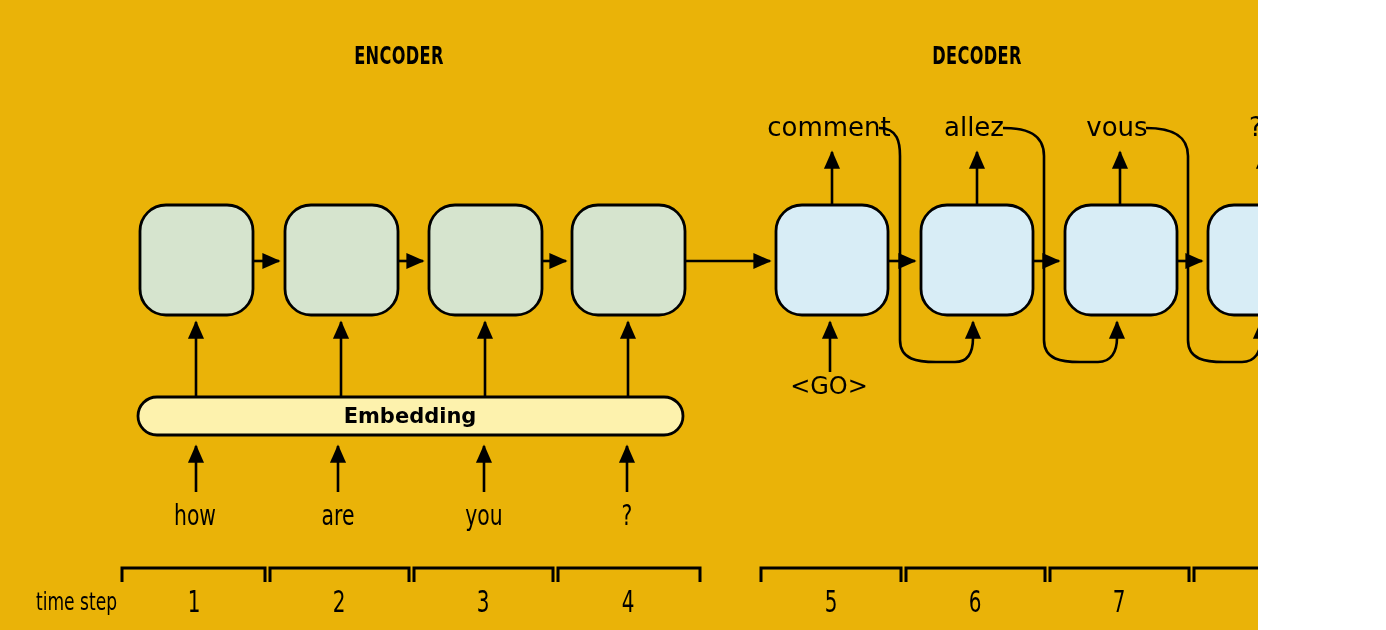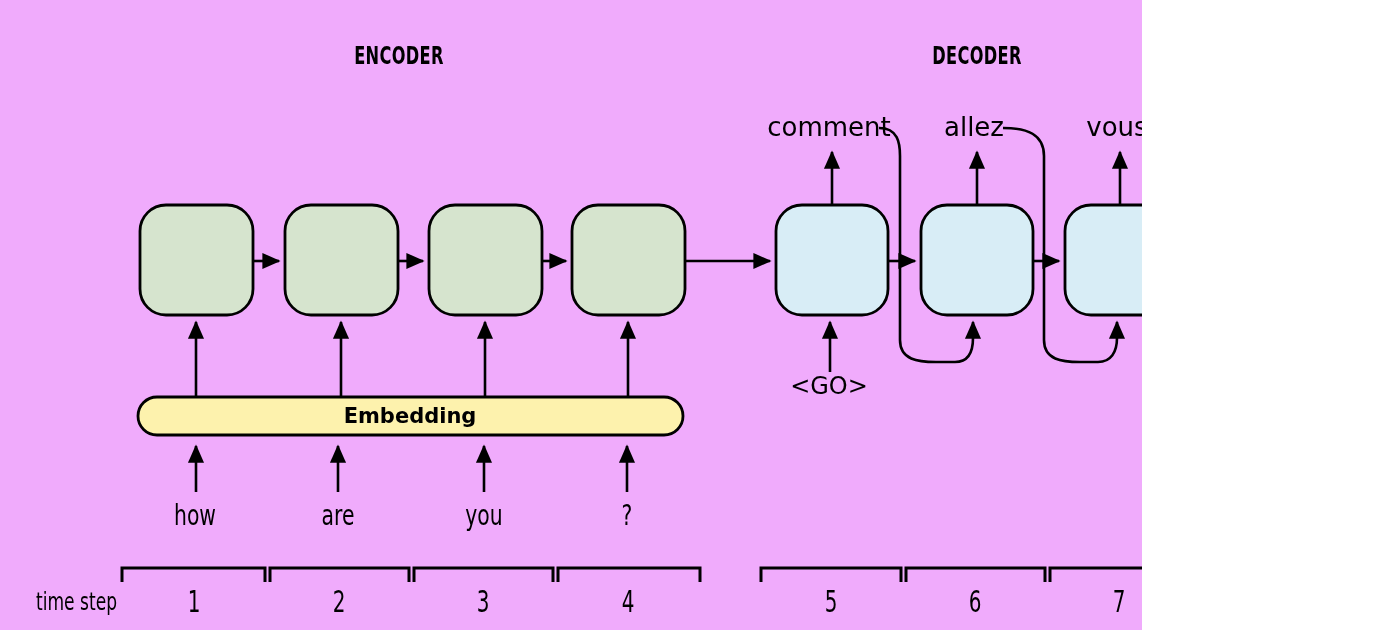--- a/index.html
+++ b/index.html
@@ -2,23 +2,23 @@
 <html><head>
 <meta charset="utf-8">
 <style>
   html, body {
     margin: 0;
     padding: 0;
     background: #ffffff;
   }
   #canvas {
     position: relative;
-    width: 1142px;
+    width: 1258px;
     height: 630px;
-    background: #f0abfc;
+    background: #eab308;
     overflow: hidden;
     font-family: "Liberation Sans", sans-serif;
   }
   svg.diagram {
     position: absolute;
     left: 0;
     top: 0;
     width: 1386px;
     height: 630px;
   }

